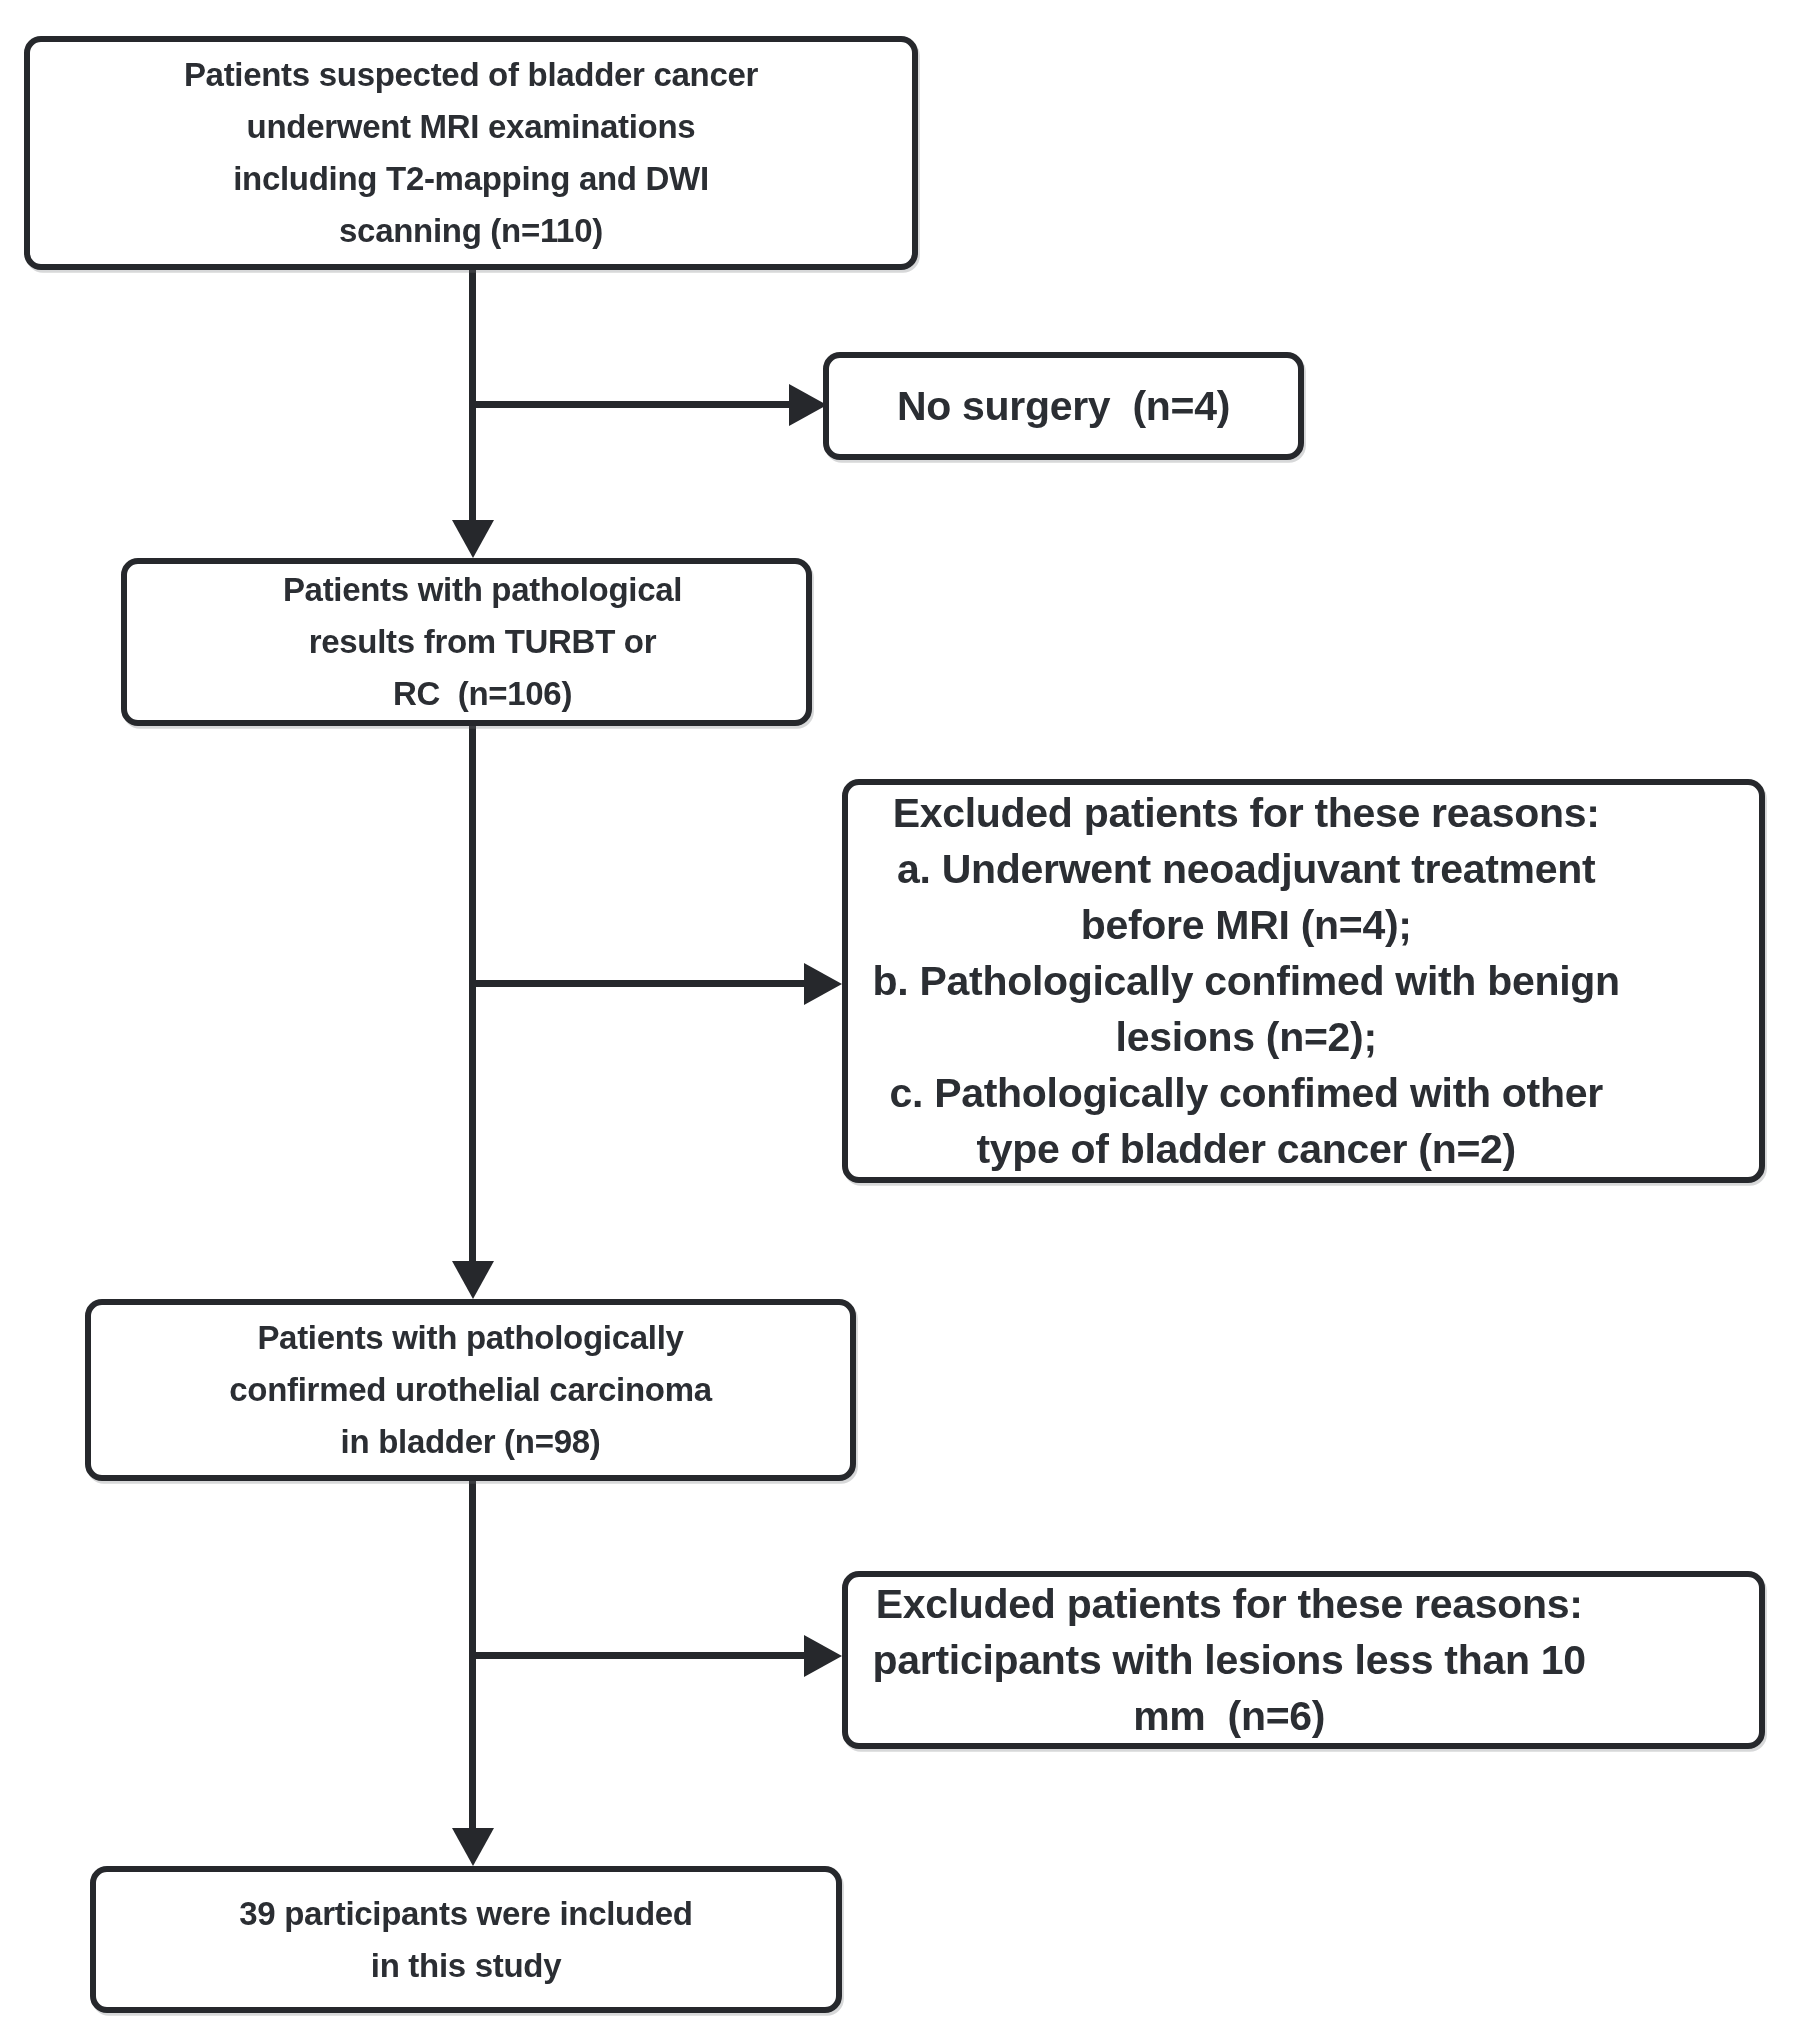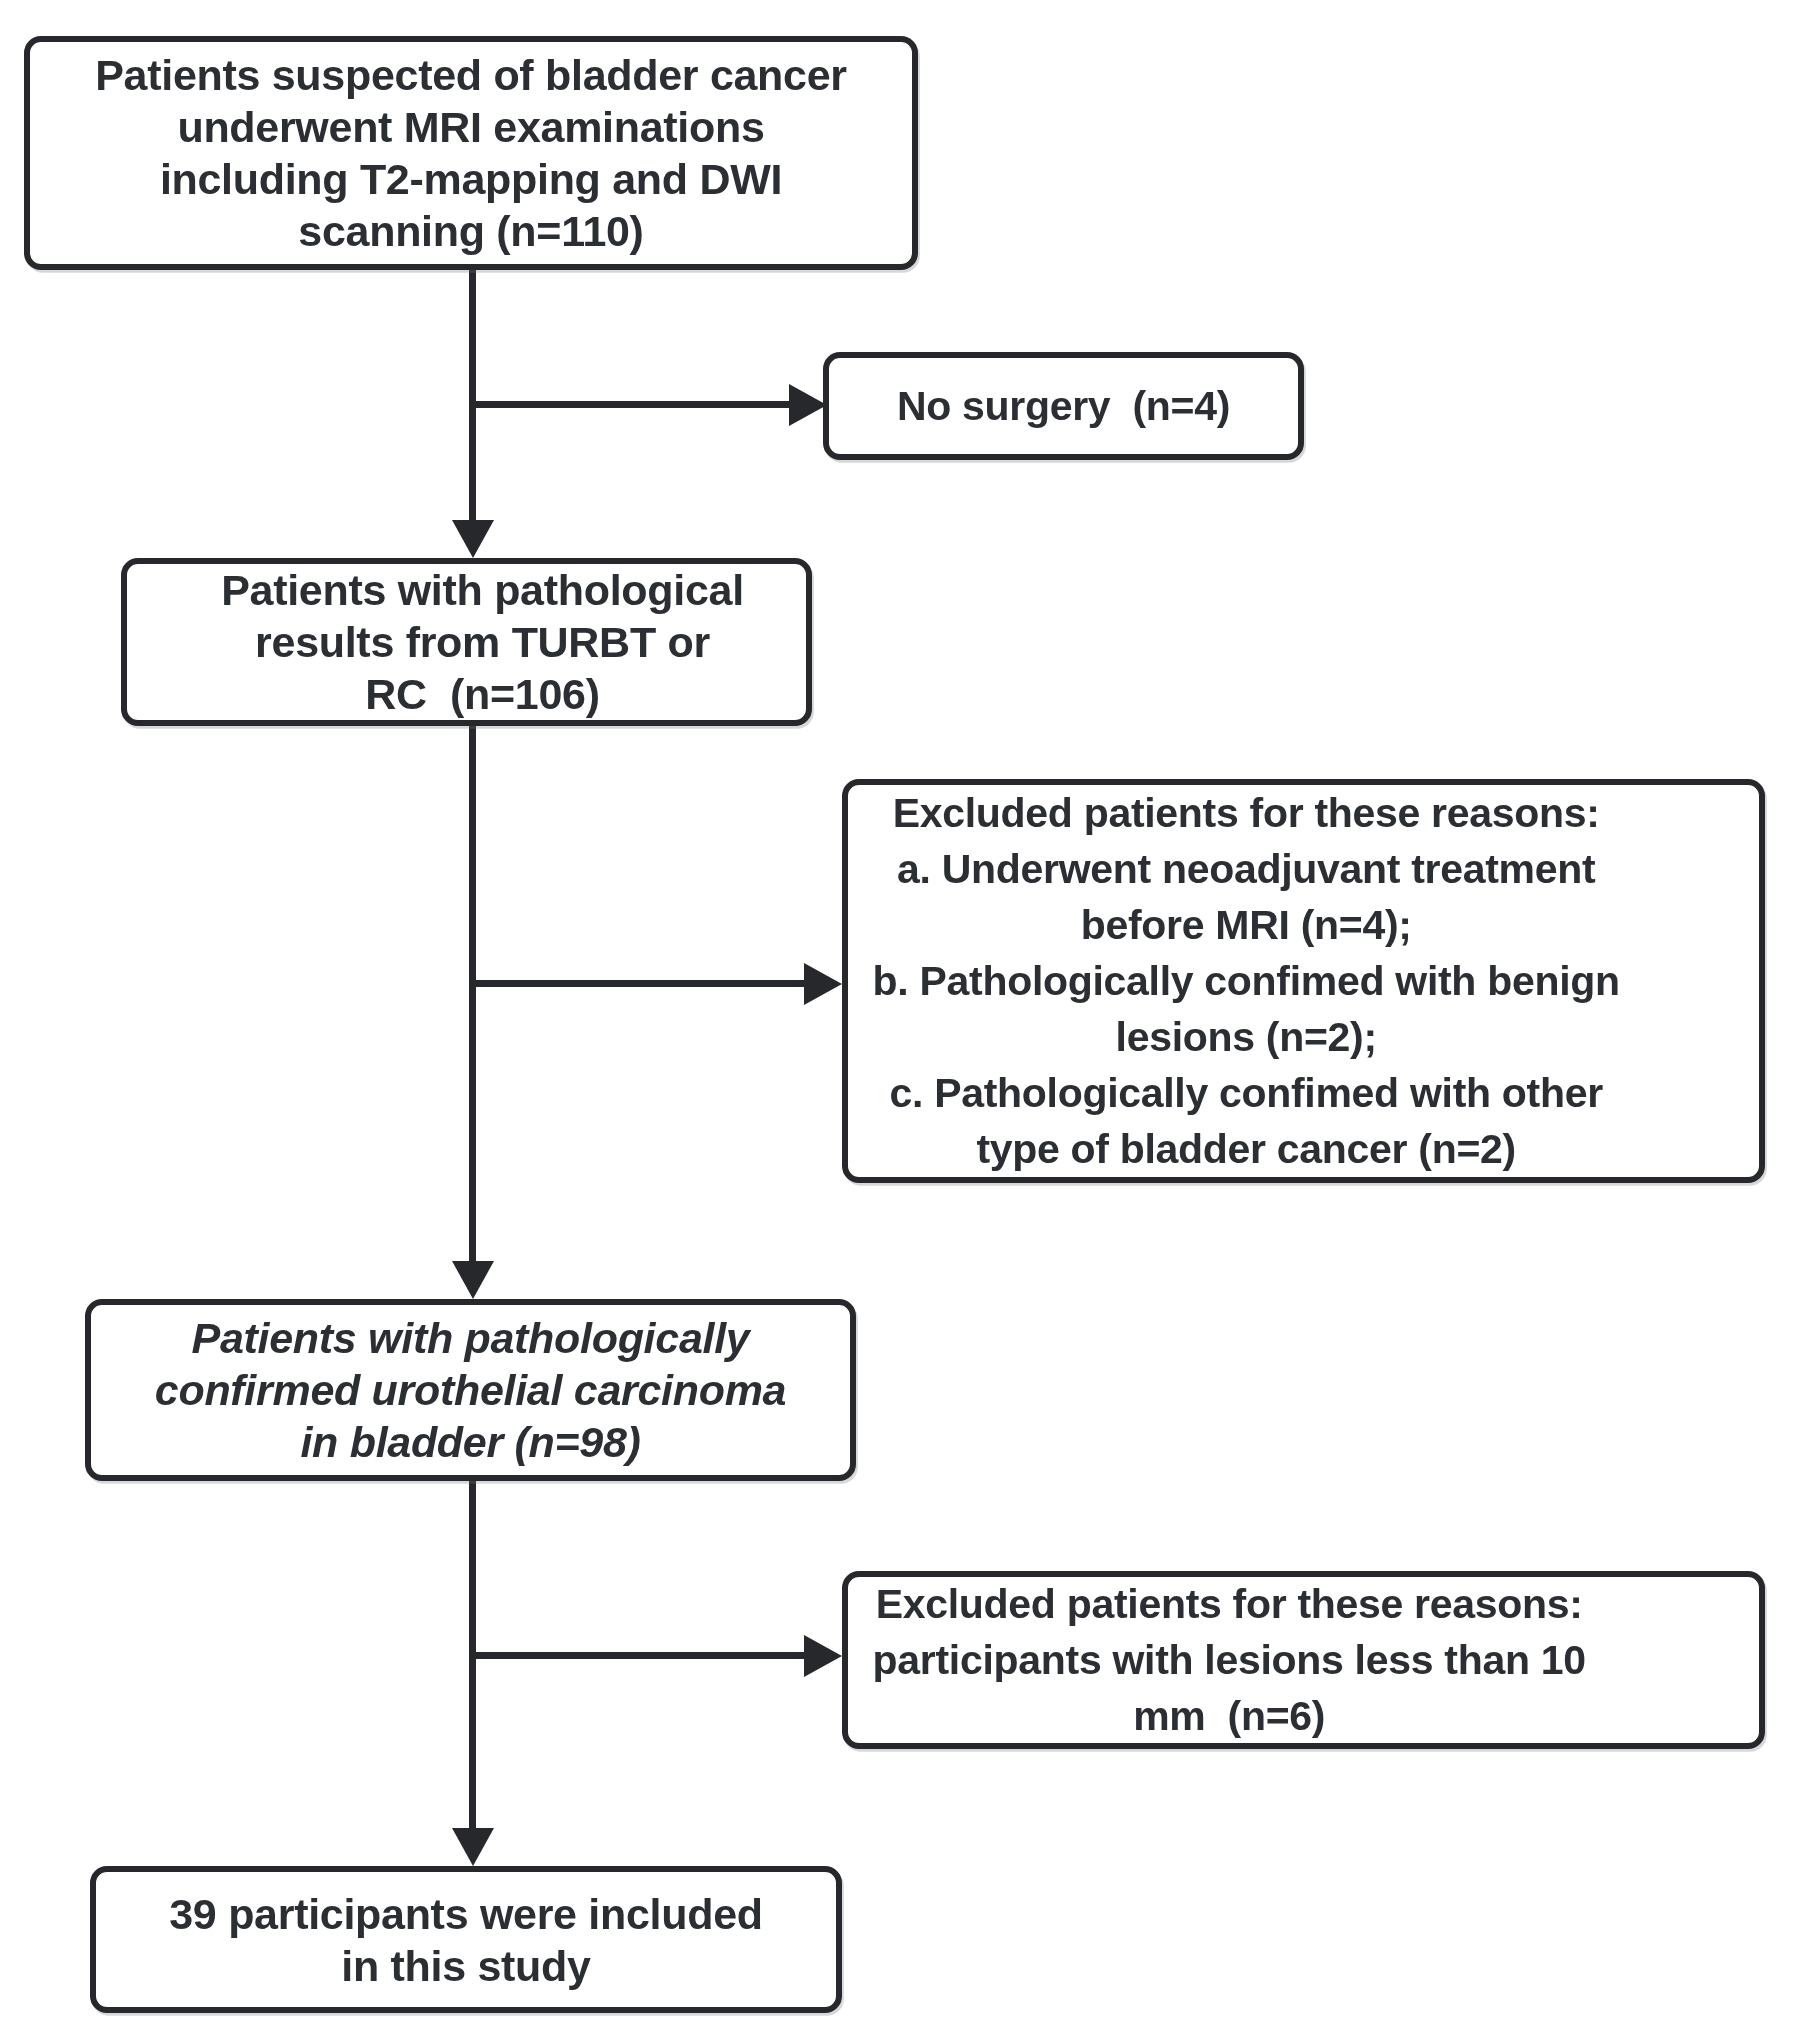--- a/index.html
+++ b/index.html
@@ -24,21 +24,21 @@
     border: 6.6px solid #26282c;
     border-radius: 17px;
     display: flex;
     align-items: center;
     justify-content: center;
     box-shadow: 1.9px 2.8px 0 rgba(110, 114, 120, 0.28);
   }
   .box .txt {
     white-space: pre-line;
     text-align: center;
-    font-size: 43px;
+    font-size: 33px;
     line-height: 52px;
   }
   .box.side .txt {
     font-size: 41px;
   }
   .box.reasons {
     justify-content: flex-start;
     padding: 0 24.6px;
   }
   .box.reasons .txt {
@@ -110,21 +110,21 @@
   <div class="box reasons" style="left:842px; top:779px; width:923px; height:404px;">
     <span class="txt">Excluded patients for these reasons:
 a. Underwent neoadjuvant treatment
 before MRI (n=4);
 b. Pathologically confimed with benign
 lesions (n=2);
 c. Pathologically confimed with other
 type of bladder cancer (n=2)</span>
   </div>
 
-  <div class="box" style="left:85px; top:1299px; width:771px; height:182px;font-style:italic;">
+  <div class="box" style="left:85px; top:1299px; width:771px; height:182px;">
     <span class="txt">Patients with pathologically
 confirmed urothelial carcinoma
 in bladder (n=98)</span>
   </div>
 
   <div class="box reasons" style="left:842px; top:1571px; width:923px; height:178px;">
     <span class="txt">Excluded patients for these reasons:
 participants with lesions less than 10
 mm&nbsp; (n=6)</span>
   </div>

